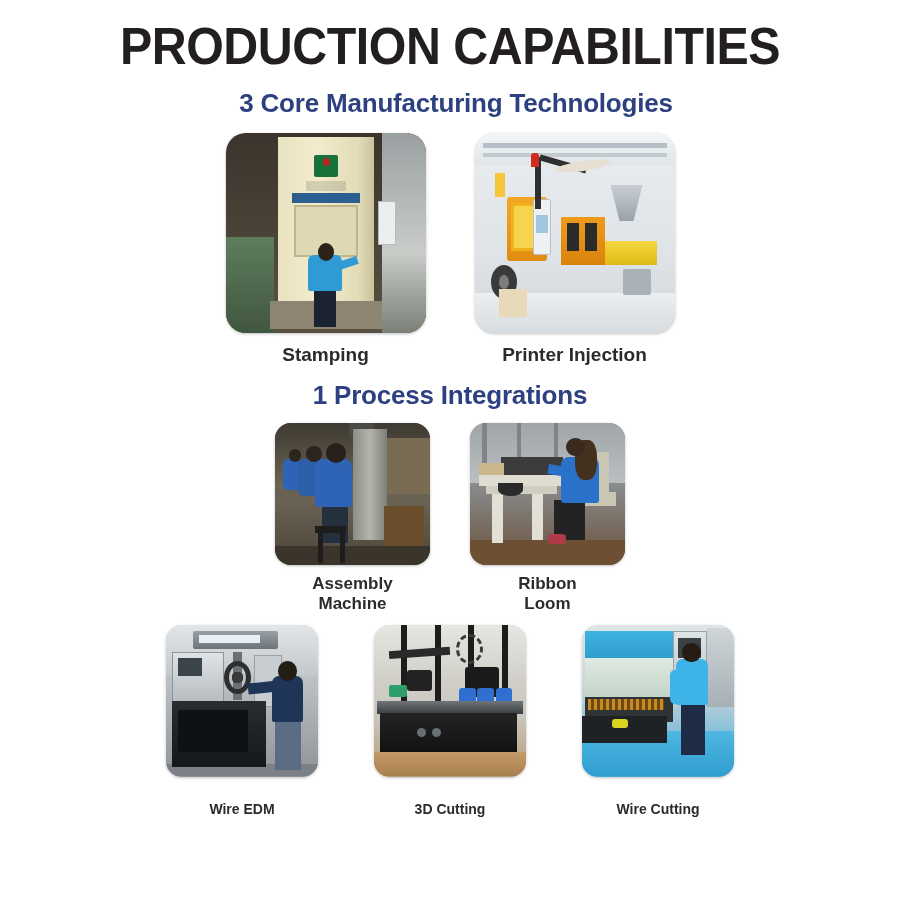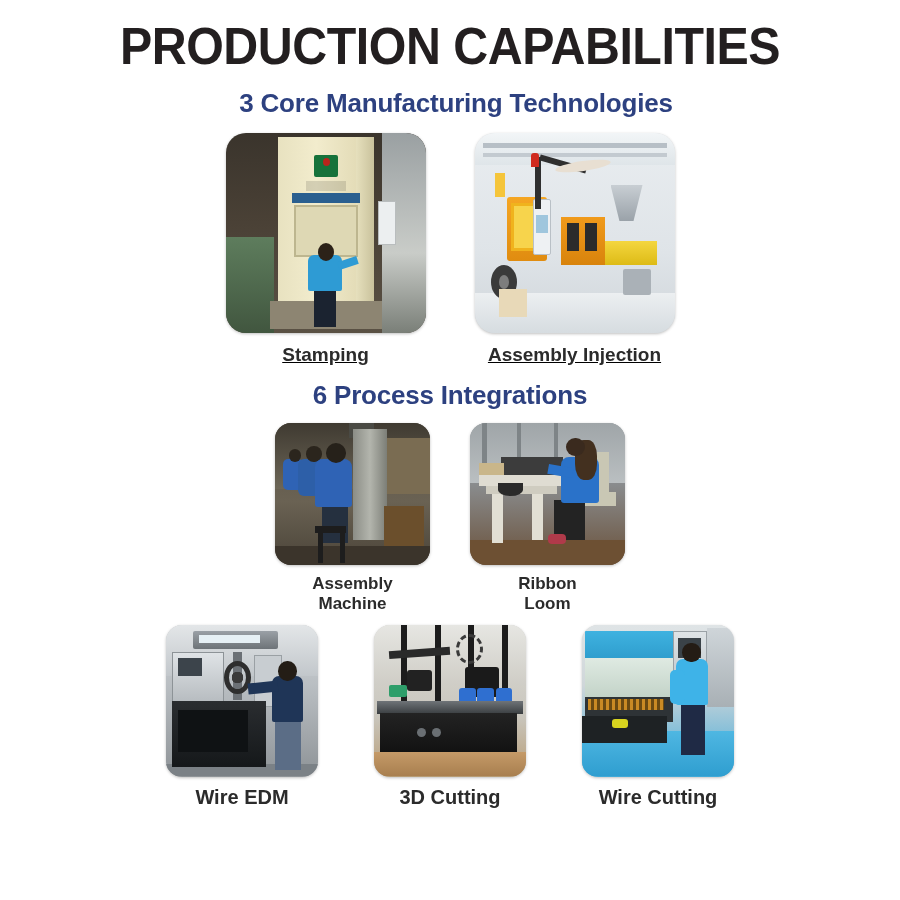--- a/index.html
+++ b/index.html
@@ -41,21 +41,21 @@
   }
   #heading-core { margin-top: 16px; margin-left: 12px; }
   #heading-process { margin-top: 14px; }
 
   
   .row {
     display: flex;
     justify-content: center;
     align-items: flex-start;
   }
-  .row-core { gap: 49px; margin-top: 14px; text-decoration: underline; }
+  .row-core { gap: 49px; margin-top: 14px; }
   .row-proc-1 { gap: 40px; margin-top: 12px; }
   .row-proc-2 { gap: 56px; margin-top: 10px; }
 
   .card { display: flex; flex-direction: column; align-items: center; }
   .thumb {
     border-radius: 18px;
     overflow: hidden;
     position: relative;
     background: #d8d8d8;
     box-shadow: 0 1px 3px rgba(0,0,0,0.25);
@@ -67,21 +67,21 @@
   .label {
     margin-top: 11px;
     text-align: center;
     font-weight: bold;
     color: #2b2b2b;
     line-height: 1.18;
     white-space: pre-line;
   }
   .card-core .label { font-size: 19px; }
   .card-proc .label { font-size: 17px; margin-top: 9px; }
-  .card-proc2 .label { font-size: 20px; margin-top: 9px; }
+  .card-proc2 .label { font-size: 14px; margin-top: 24px; }
 
   
   .ph { position: absolute; }
   .photo { width: 100%; height: 100%; position: relative; overflow: hidden; }
 
   
   .p-stamping { background: linear-gradient(180deg,#3a342c 0%,#4a4136 45%,#5a5144 100%); }
   .p-stamping .frame  { left: 26%; top: 2%;  width: 48%; height: 96%; background: linear-gradient(90deg,#e8e2c0,#f2eccd 40%,#ddd5ae); }
   .p-stamping .col-l  { left: 26%; top: 2%;  width: 9%;  height: 96%; background: linear-gradient(90deg,#cfc8a4,#e6e0bd); }
   .p-stamping .col-r  { left: 65%; top: 2%;  width: 9%;  height: 96%; background: linear-gradient(90deg,#e6e0bd,#c9c29c); }
@@ -330,26 +330,26 @@
             <div class="ph arm2"></div>
             <div class="ph lamp"></div>
           <div class="ph tube1"></div>
             <div class="ph ytag"></div>
           <div class="ph fan"></div>
             <div class="ph fanin"></div>
           <div class="ph box"></div>
             <div class="ph mon"></div>
         </div>
       </div>
-      <div class="label">Assembly Injection</div>
+      <div class="label">Printer Injection</div>
     </div>
 
   </div>
 
-  <div class="section-heading" id="heading-process">6  Process Integrations</div>
+  <div class="section-heading" id="heading-process">1  Process Integrations</div>
 
   <div class="row row-proc-1">
 
     <div class="card card-proc">
       <div class="thumb">
         <div class="photo p-assembly">
           <div class="ph back"></div>
             <div class="ph shelf"></div>
           <div class="ph machtop"></div>
             <div class="ph mach"></div>

